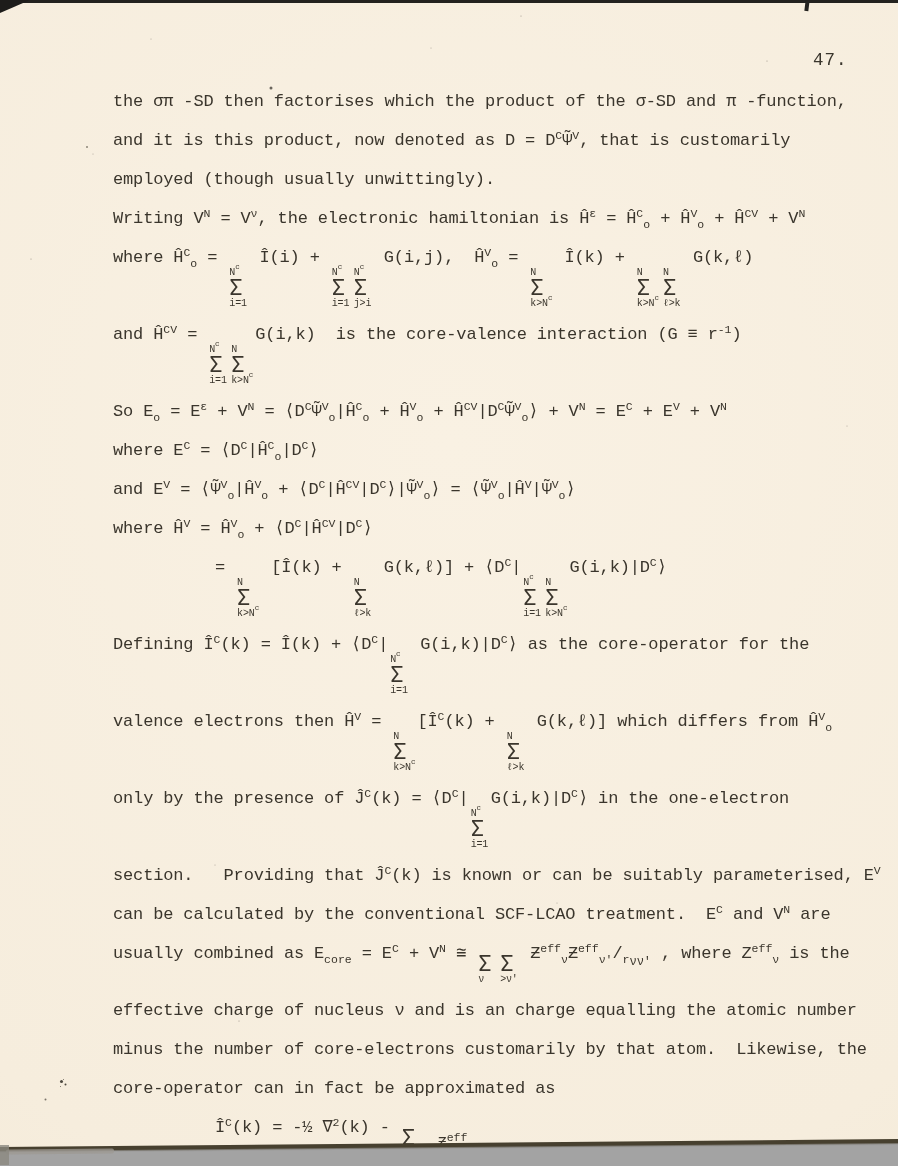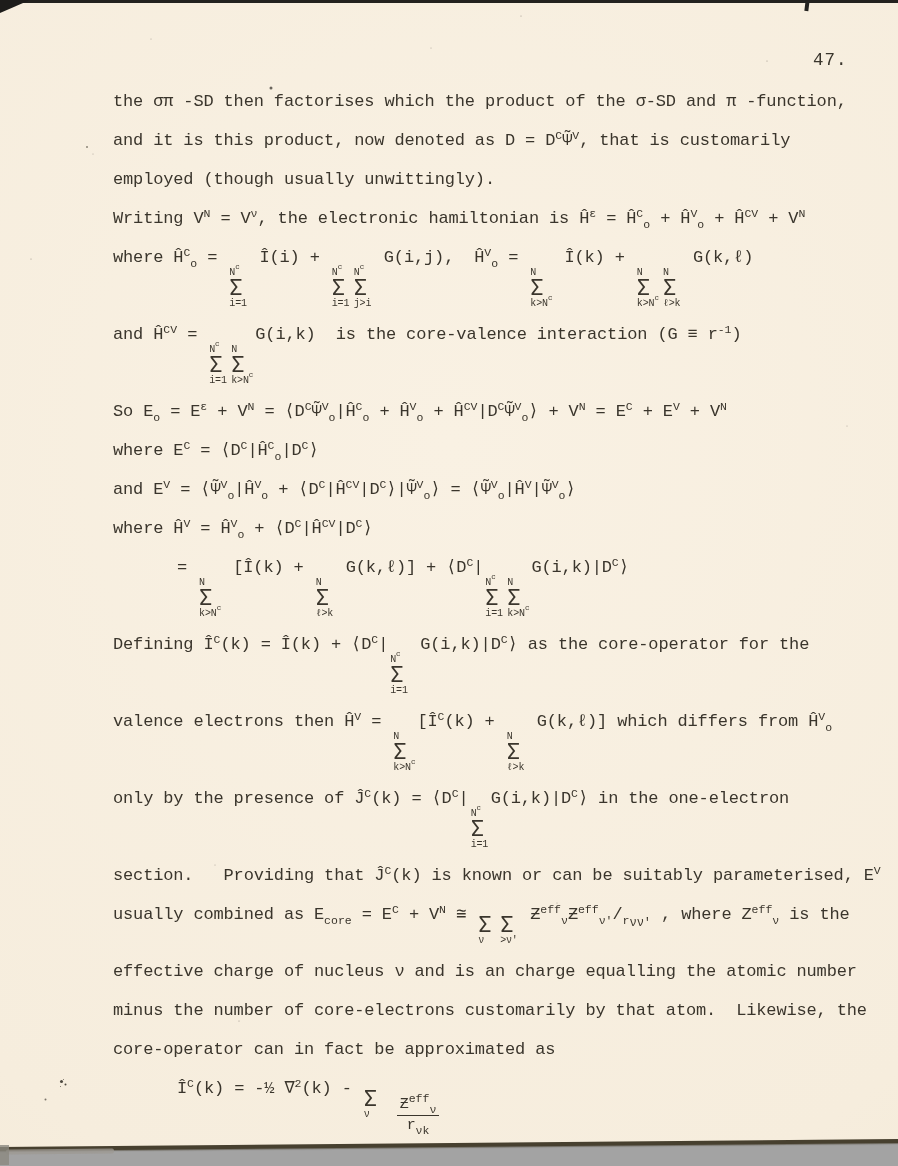--- a/index.html
+++ b/index.html
@@ -5,21 +5,21 @@
   html,body{margin:0;padding:0;background:#e8e8e6;}
   .stage{position:relative;width:898px;height:1166px;overflow:hidden;
          background:#a3a3a3;font-family:"Liberation Mono","DejaVu Sans Mono","DejaVu Sans",monospace;}
   .paper{position:absolute;left:0;top:0;width:898px;height:1166px;
          background:radial-gradient(130% 110% at 50% 38%, #f9f1e3 0%, #f6eddd 62%, #f1e7d2 100%);
          clip-path:polygon(0 0, 898px 0, 898px 1141px, 0 1149px);
          color:#3a352c;}
   .page-number{position:absolute;left:813px;top:50px;font-size:17.5px;letter-spacing:1px;}
   .page-text{position:absolute;left:113px;top:82px;width:775px;font-size:17px;letter-spacing:-0.15px;}
   .line{white-space:pre;line-height:27px;padding:6px 0;}
-  .display-eq{margin-left:64px;}
+  .display-eq{margin-left:102px;}
   sup,sub{font-size:11.5px;line-height:0;letter-spacing:0;}
   sup{vertical-align:6px;}
   sub{vertical-align:-5px;}
   sup sup,sup sub,sub sub,sub sup{font-size:12px;} sub sub{vertical-align:-2px;}
   .sum{display:inline-flex;flex-direction:column;justify-content:center;
        vertical-align:-13px;margin:0 2px;min-width:18px;}
   .sum-lim{font-size:10px;line-height:11px;white-space:pre;}
   .sum-lim sup,.sum-lim sub{font-size:7.5px;}
   .sum-sigma{font-size:22px;line-height:20px;font-family:"DejaVu Sans Mono","DejaVu Sans",monospace;}
   .frac{display:inline-flex;flex-direction:column;align-items:center;vertical-align:-15px;margin:0 3px;}
@@ -58,20 +58,21 @@
         <div class="line">and Ĥ<sup>CV</sup> = <span class="sum"><span class="sum-lim">N<sup>c</sup></span><span class="sum-sigma">Σ</span><span class="sum-lim">i=1</span></span><span class="sum"><span class="sum-lim">N</span><span class="sum-sigma">Σ</span><span class="sum-lim">k&gt;N<sup>c</sup></span></span>G(i,k)  is the core-valence interaction (G ≡ r<sup>-1</sup>)</div>
         <div class="line">So E<sub>o</sub> = E<sup>ε</sup> + V<sup>N</sup> = ⟨D<sup>C</sup>Ψ̃<sup>V</sup><sub>o</sub>|Ĥ<sup>C</sup><sub>o</sub> + Ĥ<sup>V</sup><sub>o</sub> + Ĥ<sup>CV</sup>|D<sup>C</sup>Ψ̃<sup>V</sup><sub>o</sub>⟩ + V<sup>N</sup> = E<sup>C</sup> + E<sup>V</sup> + V<sup>N</sup></div>
         <div class="line">where E<sup>C</sup> = ⟨D<sup>C</sup>|Ĥ<sup>C</sup><sub>o</sub>|D<sup>C</sup>⟩</div>
         <div class="line">and E<sup>V</sup> = ⟨Ψ̃<sup>V</sup><sub>o</sub>|Ĥ<sup>V</sup><sub>o</sub> + ⟨D<sup>C</sup>|Ĥ<sup>CV</sup>|D<sup>C</sup>⟩|Ψ̃<sup>V</sup><sub>o</sub>⟩ = ⟨Ψ̃<sup>V</sup><sub>o</sub>|Ĥ<sup>V</sup>|Ψ̃<sup>V</sup><sub>o</sub>⟩</div>
         <div class="line">where Ĥ<sup>V</sup> = Ĥ<sup>V</sup><sub>o</sub> + ⟨D<sup>C</sup>|Ĥ<sup>CV</sup>|D<sup>C</sup>⟩</div>
         <div class="line display-eq">= <span class="sum"><span class="sum-lim">N</span><span class="sum-sigma">Σ</span><span class="sum-lim">k&gt;N<sup>c</sup></span></span> [Î(k) + <span class="sum"><span class="sum-lim">N</span><span class="sum-sigma">Σ</span><span class="sum-lim">ℓ&gt;k</span></span> G(k,ℓ)] + ⟨D<sup>C</sup>|<span class="sum"><span class="sum-lim">N<sup>c</sup></span><span class="sum-sigma">Σ</span><span class="sum-lim">i=1</span></span><span class="sum"><span class="sum-lim">N</span><span class="sum-sigma">Σ</span><span class="sum-lim">k&gt;N<sup>c</sup></span></span>G(i,k)|D<sup>C</sup>⟩</div>
         <div class="line">Defining Î<sup>C</sup>(k) = Î(k) + ⟨D<sup>C</sup>|<span class="sum"><span class="sum-lim">N<sup>c</sup></span><span class="sum-sigma">Σ</span><span class="sum-lim">i=1</span></span> G(i,k)|D<sup>C</sup>⟩ as the core-operator for the</div>
         <div class="line">valence electrons then Ĥ<sup>V</sup> = <span class="sum"><span class="sum-lim">N</span><span class="sum-sigma">Σ</span><span class="sum-lim">k&gt;N<sup>c</sup></span></span>[Î<sup>C</sup>(k) + <span class="sum"><span class="sum-lim">N</span><span class="sum-sigma">Σ</span><span class="sum-lim">ℓ&gt;k</span></span> G(k,ℓ)] which differs from Ĥ<sup>V</sup><sub>o</sub></div>
         <div class="line">only by the presence of Ĵ<sup>C</sup>(k) = ⟨D<sup>C</sup>|<span class="sum"><span class="sum-lim">N<sup>c</sup></span><span class="sum-sigma">Σ</span><span class="sum-lim">i=1</span></span>G(i,k)|D<sup>C</sup>⟩ in the one-electron</div>
         <div class="line">section.   Providing that Ĵ<sup>C</sup>(k) is known or can be suitably parameterised, E<sup>V</sup></div>
+        <div class="line">can be calculated by the conventional SCF-LCAO treatment.  E<sup>C</sup> and V<sup>N</sup> are</div>
         <div class="line">usually combined as E<sub>core</sub> = E<sup>C</sup> + V<sup>N</sup> ≅ <span class="sum"><span class="sum-sigma">Σ</span><span class="sum-lim">ν</span></span><span class="sum"><span class="sum-sigma">Σ</span><span class="sum-lim">&gt;ν′</span></span> Ƶ<sup>eff</sup><sub>ν</sub>Ƶ<sup>eff</sup><sub>ν′</sub>/<sub>r<sub>νν′</sub></sub> , where Z<sup>eff</sup><sub>ν</sub> is the</div>
         <div class="line">effective charge of nucleus ν and is an charge equalling the atomic number</div>
         <div class="line">minus the number of core-electrons customarily by that atom.  Likewise, the</div>
         <div class="line">core-operator can in fact be approximated as</div>
         <div class="line display-eq">Î<sup>C</sup>(k) = -½ ∇<sup>2</sup>(k) - <span class="sum"><span class="sum-sigma">Σ</span><span class="sum-lim">ν</span></span> <span class="frac"><span class="frac-num">Ƶ<sup>eff</sup><sub>ν</sub></span><span class="frac-den">r<sub>νk</sub></span></span></div>
       </div>
     <div class="pencil-mark"></div>
     <div class="specks"></div>
   </div>
   <div class="edge-top"></div>

